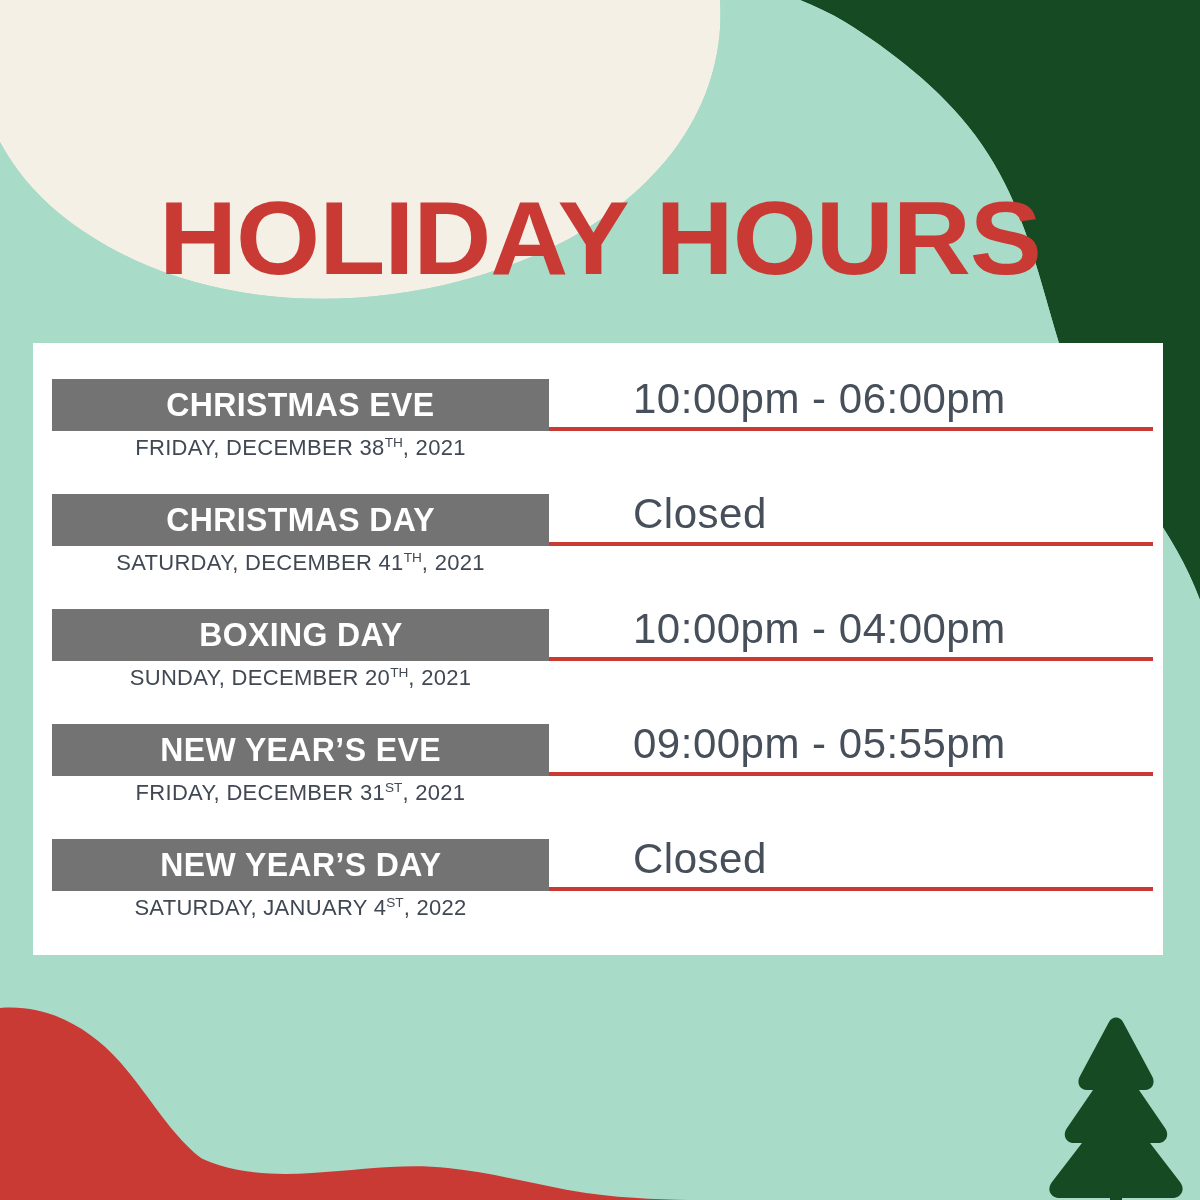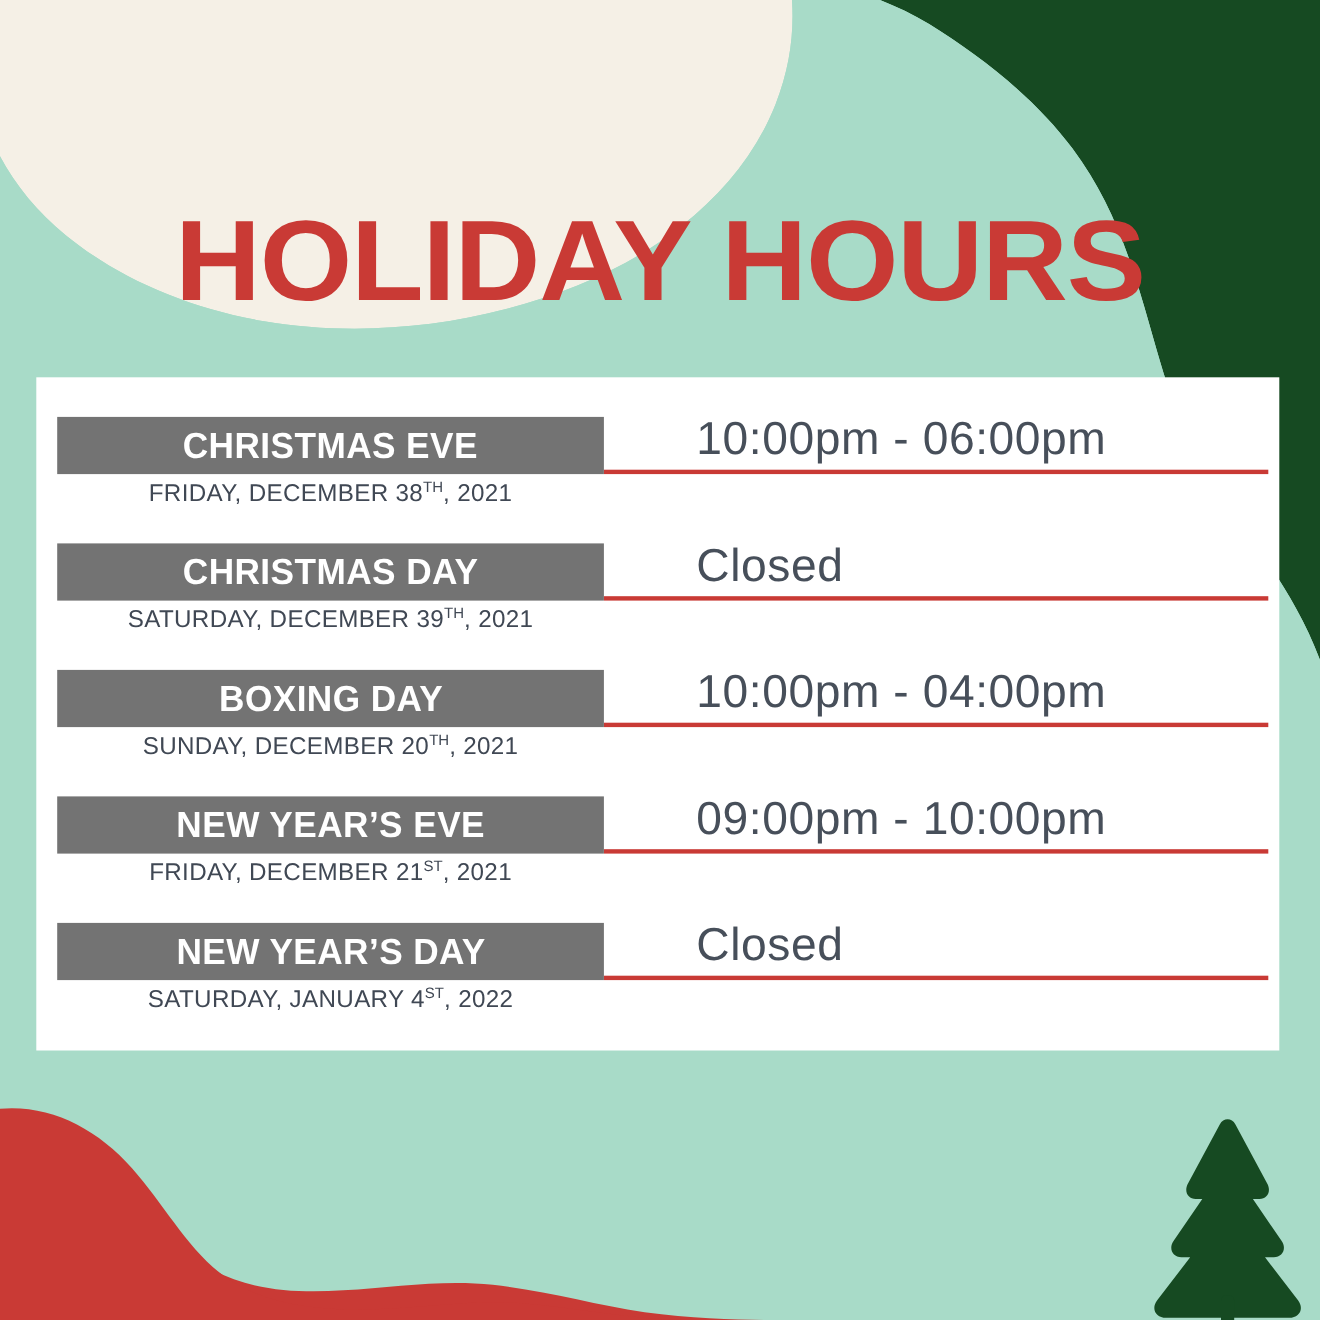--- a/index.html
+++ b/index.html
@@ -167,40 +167,40 @@
     </div>
     <div class="row-date"><span>FRIDAY, DECEMBER 38</span><sup>TH</sup><span>, 2021</span></div>
     <div class="row-hours">10:00pm - 06:00pm</div>
   </div>
 
   <div class="row" style="top:151px;">
     <div class="row-rule"></div>
     <div class="row-bar">
       <span class="row-bar-label">CHRISTMAS DAY</span>
     </div>
-    <div class="row-date"><span>SATURDAY, DECEMBER 39</span><sup>TH</sup><span>, 2021</span></div>
+    <div class="row-date"><span>SATURDAY, DECEMBER 41</span><sup>TH</sup><span>, 2021</span></div>
     <div class="row-hours">Closed</div>
   </div>
 
   <div class="row" style="top:266px;">
     <div class="row-rule"></div>
     <div class="row-bar">
       <span class="row-bar-label">BOXING DAY</span>
     </div>
     <div class="row-date"><span>SUNDAY, DECEMBER 20</span><sup>TH</sup><span>, 2021</span></div>
     <div class="row-hours">10:00pm - 04:00pm</div>
   </div>
 
   <div class="row" style="top:381px;">
     <div class="row-rule"></div>
     <div class="row-bar">
       <span class="row-bar-label">NEW YEAR’S EVE</span>
     </div>
-    <div class="row-date"><span>FRIDAY, DECEMBER 21</span><sup>ST</sup><span>, 2021</span></div>
-    <div class="row-hours">09:00pm - 10:00pm</div>
+    <div class="row-date"><span>FRIDAY, DECEMBER 31</span><sup>ST</sup><span>, 2021</span></div>
+    <div class="row-hours">09:00pm - 05:55pm</div>
   </div>
 
   <div class="row" style="top:496px;">
     <div class="row-rule"></div>
     <div class="row-bar">
       <span class="row-bar-label">NEW YEAR’S DAY</span>
     </div>
     <div class="row-date"><span>SATURDAY, JANUARY 4</span><sup>ST</sup><span>, 2022</span></div>
     <div class="row-hours">Closed</div>
   </div>

